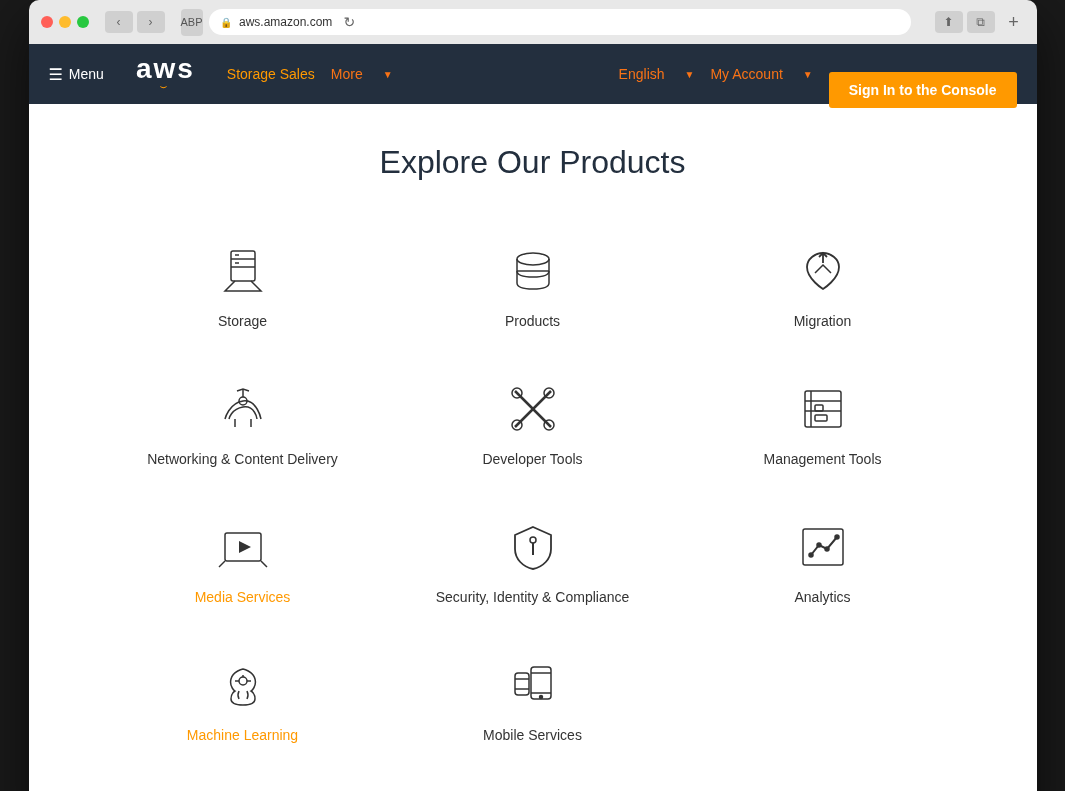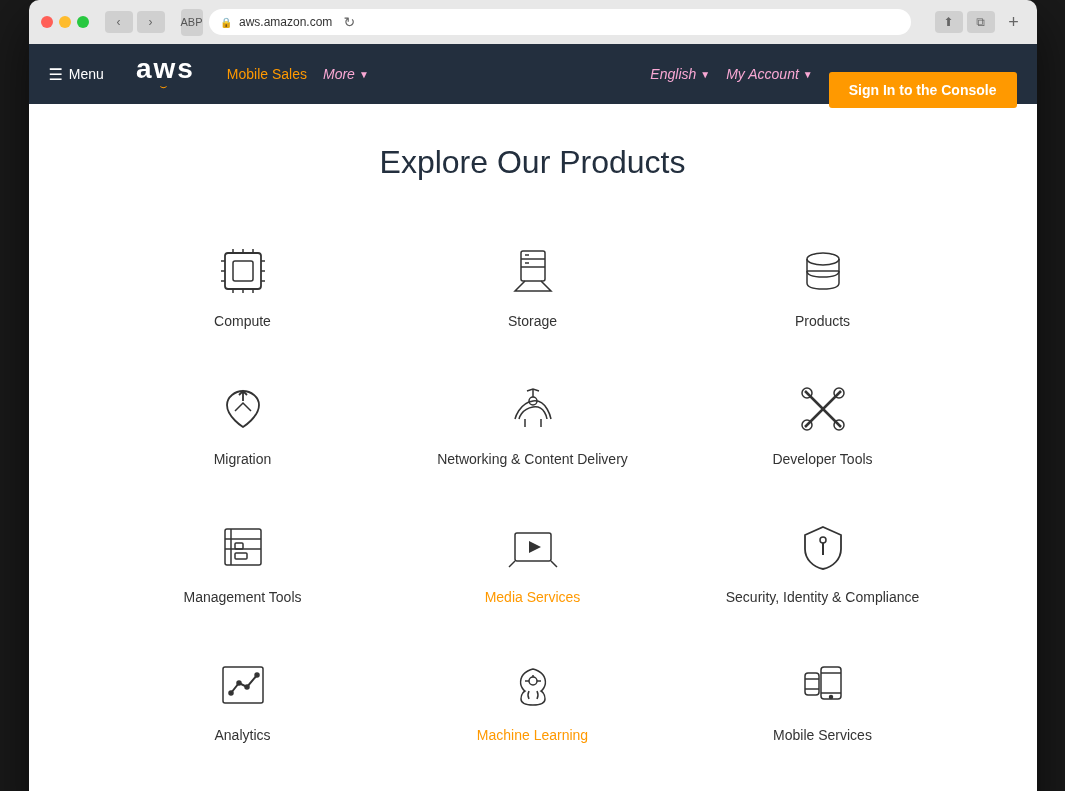--- a/index.html
+++ b/index.html
@@ -186,26 +186,25 @@
     .nav-link {
       color: #ff9900;
       font-size: 14px;
       cursor: pointer;
       white-space: nowrap;
     }
 
     .nav-dropdown {
       display: flex;
       align-items: center;
-      gap: 4px;
-      color: #f9a8d4;
+      gap: 20px;
+      color: #f97316;
       font-size: 14px;
       cursor: pointer;
       white-space: nowrap;
-      font-style: italic;
     }
 
     .nav-dropdown .arrow { font-size: 10px; }
 
     .nav-spacer { flex: 1; }
 
     .sign-in-btn {
       background: #ff9900;
       color: white;
       border: none;
@@ -315,21 +314,21 @@
         <span>Menu</span>
       </div>
 
       <div class="aws-logo">
         <div>
           <div class="aws-logo-text">aws</div>
           <div class="aws-logo-smile" style="color:#ff9900; text-align:center; font-size:12px;">⌣</div>
         </div>
       </div>
 
-      <span class="nav-link">Mobile Sales</span>
+      <span class="nav-link">Storage Sales</span>
 
       <div class="nav-dropdown">
         <span>More</span>
         <span class="arrow">▼</span>
       </div>
 
       <div class="nav-spacer"></div>
 
       <div class="nav-dropdown">
         <span>English</span>
@@ -342,41 +341,20 @@
       </div>
 
       <button class="sign-in-btn">Sign In to the Console</button>
     </nav>
 
     <div class="aws-content">
       <h1 class="page-title">Explore Our Products</h1>
 
       <div class="products-grid">
 
-        <div class="product-item">
-          <div class="product-icon">
-            <svg viewBox="0 0 52 52">
-              <rect x="8" y="8" width="36" height="36" rx="3" stroke-width="1.8"></rect>
-              <rect x="16" y="16" width="20" height="20" rx="2"></rect>
-              <line x1="16" y1="4" x2="16" y2="8"></line>
-                <line x1="26" y1="4" x2="26" y2="8"></line>
-                <line x1="36" y1="4" x2="36" y2="8"></line>
-              <line x1="16" y1="44" x2="16" y2="48"></line>
-                <line x1="26" y1="44" x2="26" y2="48"></line>
-                <line x1="36" y1="44" x2="36" y2="48"></line>
-              <line x1="4" y1="16" x2="8" y2="16"></line>
-                <line x1="4" y1="26" x2="8" y2="26"></line>
-                <line x1="4" y1="36" x2="8" y2="36"></line>
-              <line x1="44" y1="16" x2="48" y2="16"></line>
-                <line x1="44" y1="26" x2="48" y2="26"></line>
-                <line x1="44" y1="36" x2="48" y2="36"></line>
-            </svg>
-          </div>
-          <span class="product-label">Compute</span>
-        </div>
 
         <div class="product-item">
           <div class="product-icon">
             <svg viewBox="0 0 52 52">
               <rect x="14" y="6" width="24" height="30" rx="2"></rect>
               <line x1="14" y1="14" x2="38" y2="14"></line>
               <line x1="14" y1="22" x2="38" y2="22"></line>
               <line x1="18" y1="10" x2="22" y2="10"></line>
               <line x1="18" y1="18" x2="22" y2="18"></line>
               <path d="M18 36 L8 46 L44 46 L34 36"></path>

